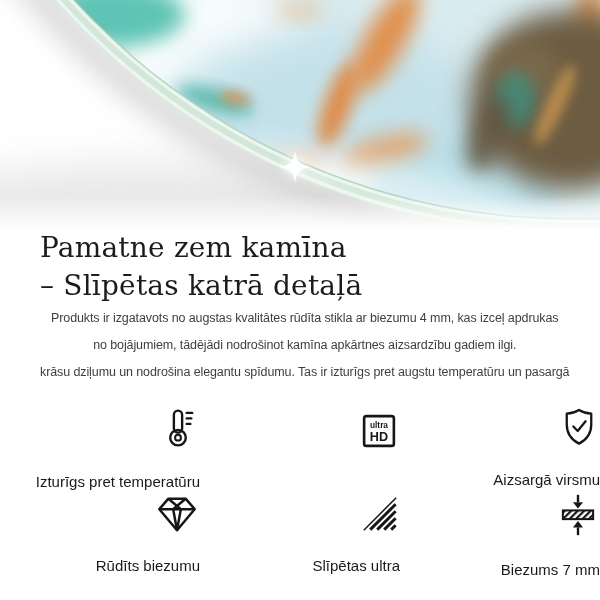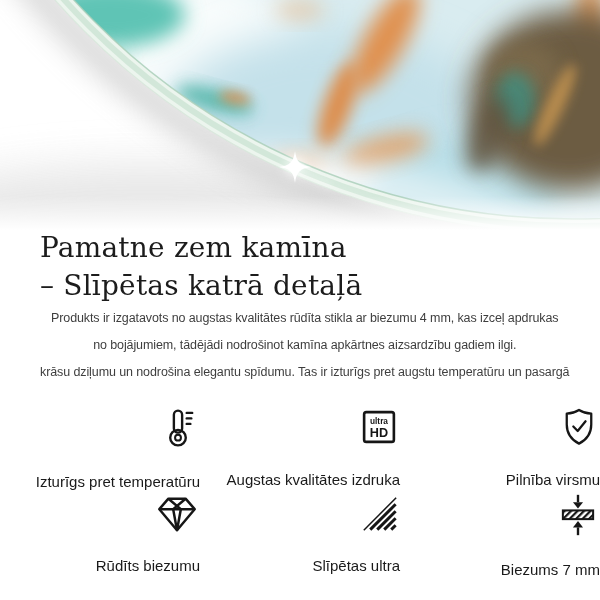--- a/index.html
+++ b/index.html
@@ -129,31 +129,30 @@
     </div>
 
     <div class="feature">
       <span class="ic">
         <svg width="42" height="42" viewBox="0 0 48 48">
           <rect x="7" y="7" width="34" height="34" rx="2.5" fill="none" stroke="#161616" stroke-width="3"></rect>
           <text x="24" y="20.5" text-anchor="middle" font-size="9.5" font-weight="600" fill="#161616">ultra</text>
           <text x="24" y="35" text-anchor="middle" font-size="14.5" font-weight="700" fill="#161616">HD</text>
         </svg>
       </span>
-      <span class="lbl">Augstas kvalitātes izdruka</span>
     </div>
 
     <div class="feature">
       <span class="ic">
         <svg width="42" height="42" viewBox="0 0 48 48" class="ficon" stroke-linecap="round" stroke-linejoin="round">
           <path d="M24 4.5 C28 7 33.5 8.5 38 8.8 V21 C38 31.5 32.5 38.5 24 43 C15.5 38.5 10 31.5 10 21 V8.8 C14.5 8.5 20 7 24 4.5 Z"></path>
           <path d="M17.5 23.5 L22.5 28.5 L31.5 17.5"></path>
         </svg>
       </span>
-      <span class="lbl">Pilnība virsmu</span>
+      <span class="lbl">Aizsargā virsmu</span>
     </div>
 
     <div class="feature">
       <span class="ic">
         <svg width="46" height="42" viewBox="0 0 48 44" class="ficon" stroke-width="2.4" stroke-linejoin="round">
           <path d="M15 7 L33 7 L42.5 18 L24 40 L5.5 18 Z"></path>
           <line x1="5.5" y1="18" x2="42.5" y2="18"></line>
           <path d="M15 7 L28 18 M33 7 L20 18"></path>
           <path d="M20 18 L24 40 M28 18 L24 40"></path>
         </svg>

